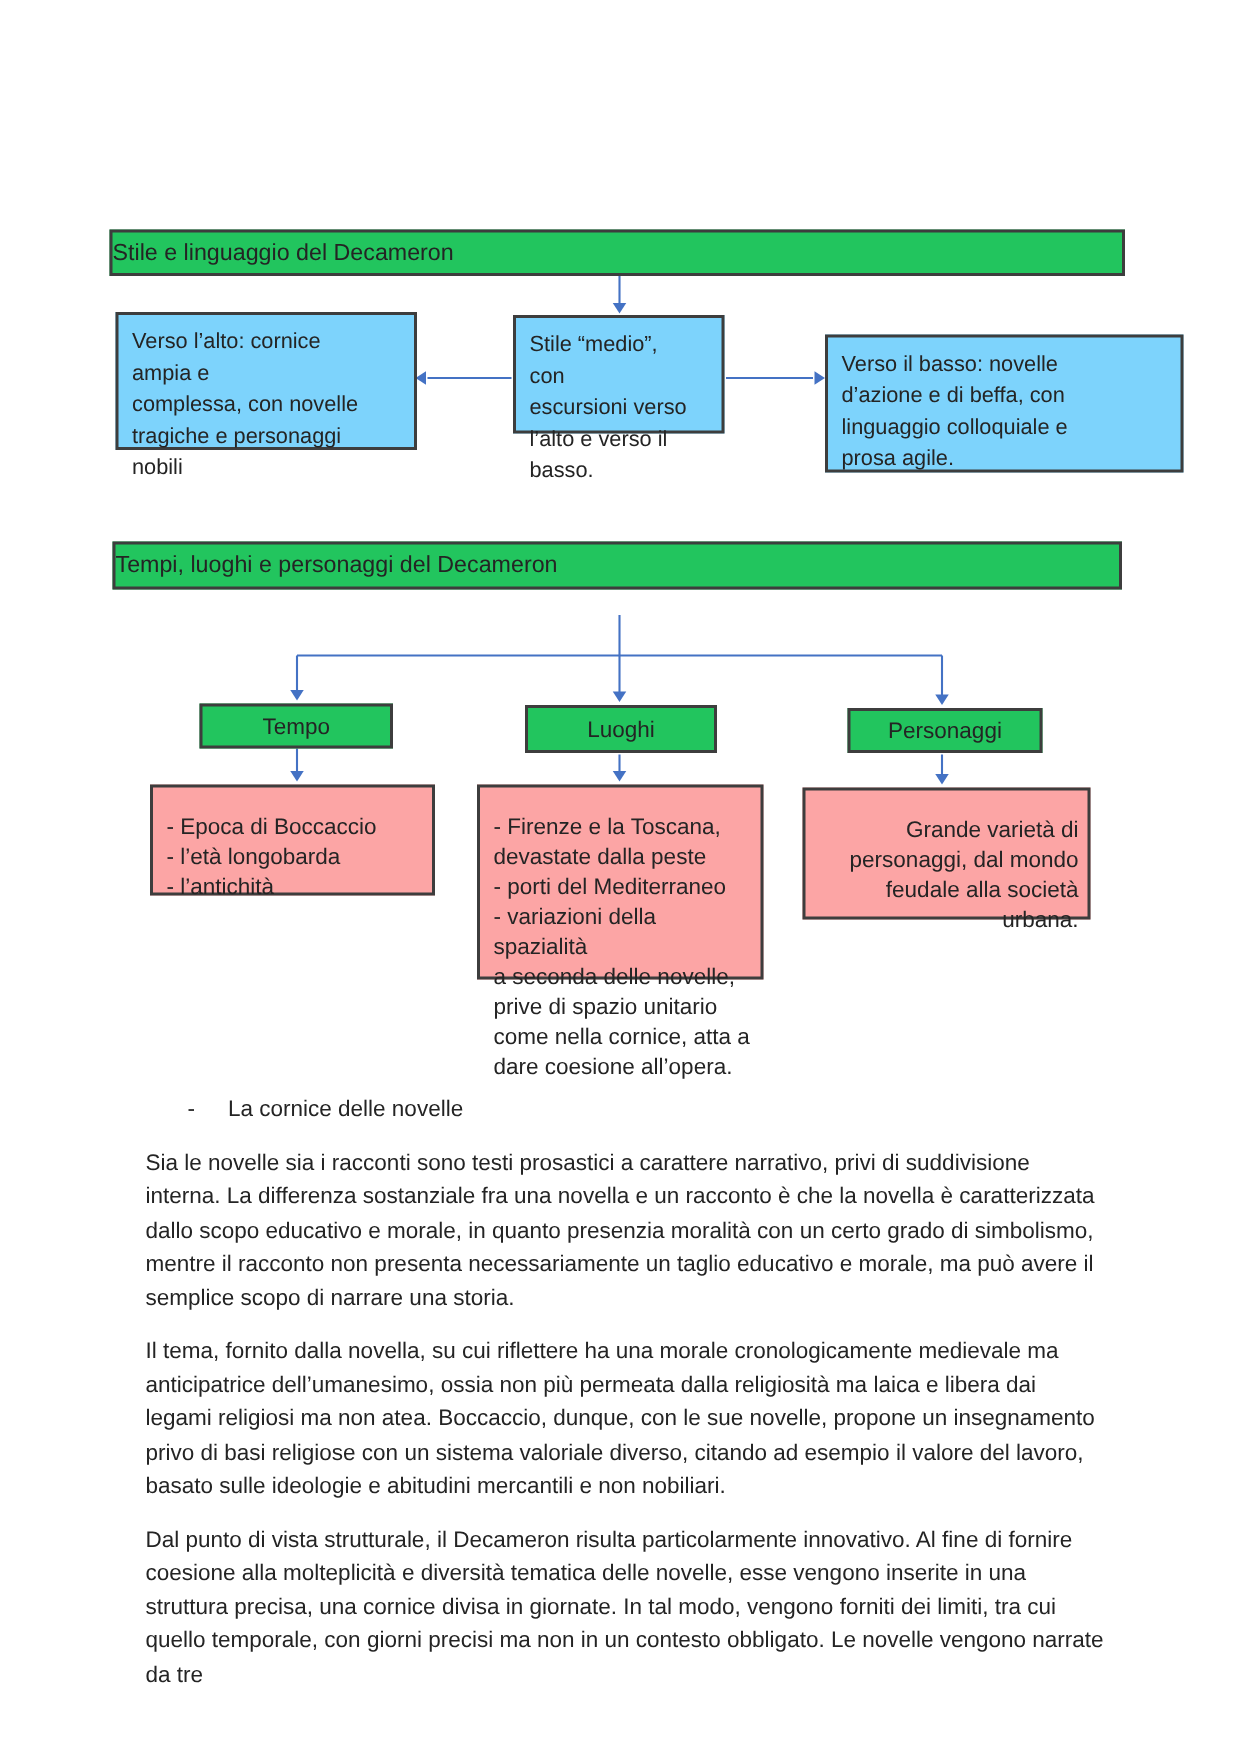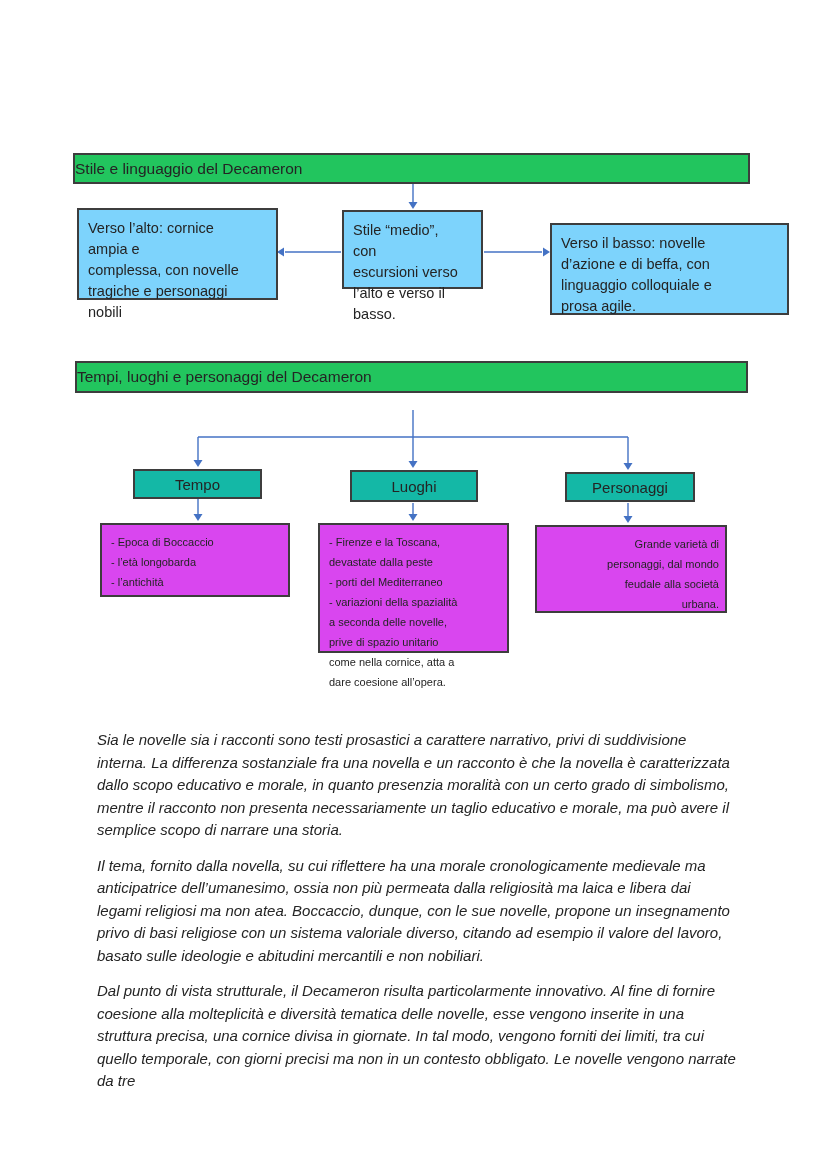--- a/index.html
+++ b/index.html
@@ -29,49 +29,49 @@
   .titlebox {
     position: absolute;
     border: 2px solid var(--border);
     background: #22c55e;
     display: flex; align-items: center; 
     font-size: 15.5px;
   }
   .labelbox {
     position: absolute;
     border: 2px solid var(--border);
-    background: #14b8a6;
+    background: #22c55e;
     display: flex; align-items: center; justify-content: center;
     font-size: 15px;
   }
   .contentbox {
     position: absolute;
     border: 2px solid var(--border);
-    background: #d946ef;
-    font-size: 11px;
+    background: #fca5a5;
+    font-size: 15px;
     line-height: 20px;
-    padding: 7px 6px 5px 9px;
+    padding: 17px 6px 5px 9px;
     white-space: pre-line;
   }
   #arrow-layer {
     position: absolute; left: 0; top: 0;
     width: 828px; height: 1171px;
     color: var(--arrow);
     pointer-events: none;
   }
   #arrow-layer line { stroke: currentColor; stroke-width: 1.4; }
   #arrow-layer polygon { fill: currentColor; }
   .text-section {
     position: absolute;
     left: 97px; top: 729px; width: 640px;
     font-size: 15px; line-height: 22.5px;
   }
   .bullet-line { padding-left: 28px; margin-bottom: 13px; }
   .bullet-label { margin-left: 22px; }
-  .text-section p { margin: 0 0 13px 0; font-style: italic; }
+  .text-section p { margin: 0 0 13px 0; }
 </style>
 </head>
 <body>
 
 <svg id="arrow-layer" viewBox="0 0 828 1171" xmlns="http://www.w3.org/2000/svg">
 
   <line x1="413" y1="184" x2="413" y2="203"></line>
   <polygon points="408.5,202 417.5,202 413,209"></polygon>
   <line x1="341" y1="252" x2="285" y2="252"></line>
   <polygon points="284,247.5 284,256.5 277,252"></polygon>
@@ -137,16 +137,19 @@
 prive di spazio unitario
 come nella cornice, atta a
 dare coesione all’opera.</div>
   <div class="contentbox" style="left:535px; top:525px; width:192px; height:88px;text-align:right;">Grande varietà di
 personaggi, dal mondo
 feudale alla società
 urbana.</div>
 </div>
 
 <div class="text-section">
+  <div class="bullet-line">
+    <span>-</span><span class="bullet-label">La cornice delle novelle</span>
+  </div>
   <p>Sia le novelle sia i racconti sono testi prosastici a carattere narrativo, privi di suddivisione interna. La differenza sostanziale fra una novella e un racconto è che la novella è caratterizzata dallo scopo educativo e morale, in quanto presenzia moralità con un certo grado di simbolismo, mentre il racconto non presenta necessariamente un taglio educativo e morale, ma può avere il semplice scopo di narrare una storia.</p>
   <p>Il tema, fornito dalla novella, su cui riflettere ha una morale cronologicamente medievale ma anticipatrice dell’umanesimo, ossia non più permeata dalla religiosità ma laica e libera dai legami religiosi ma non atea. Boccaccio, dunque, con le sue novelle, propone un insegnamento privo di basi religiose con un sistema valoriale diverso, citando ad esempio il valore del lavoro, basato sulle ideologie e abitudini mercantili e non nobiliari.</p>
   <p>Dal punto di vista strutturale, il Decameron risulta particolarmente innovativo. Al fine di fornire coesione alla molteplicità e diversità tematica delle novelle, esse vengono inserite in una struttura precisa, una cornice divisa in giornate. In tal modo, vengono forniti dei limiti, tra cui quello temporale, con giorni precisi ma non in un contesto obbligato. Le novelle vengono narrate da tre</p>
 </div>
 
 </body></html>

